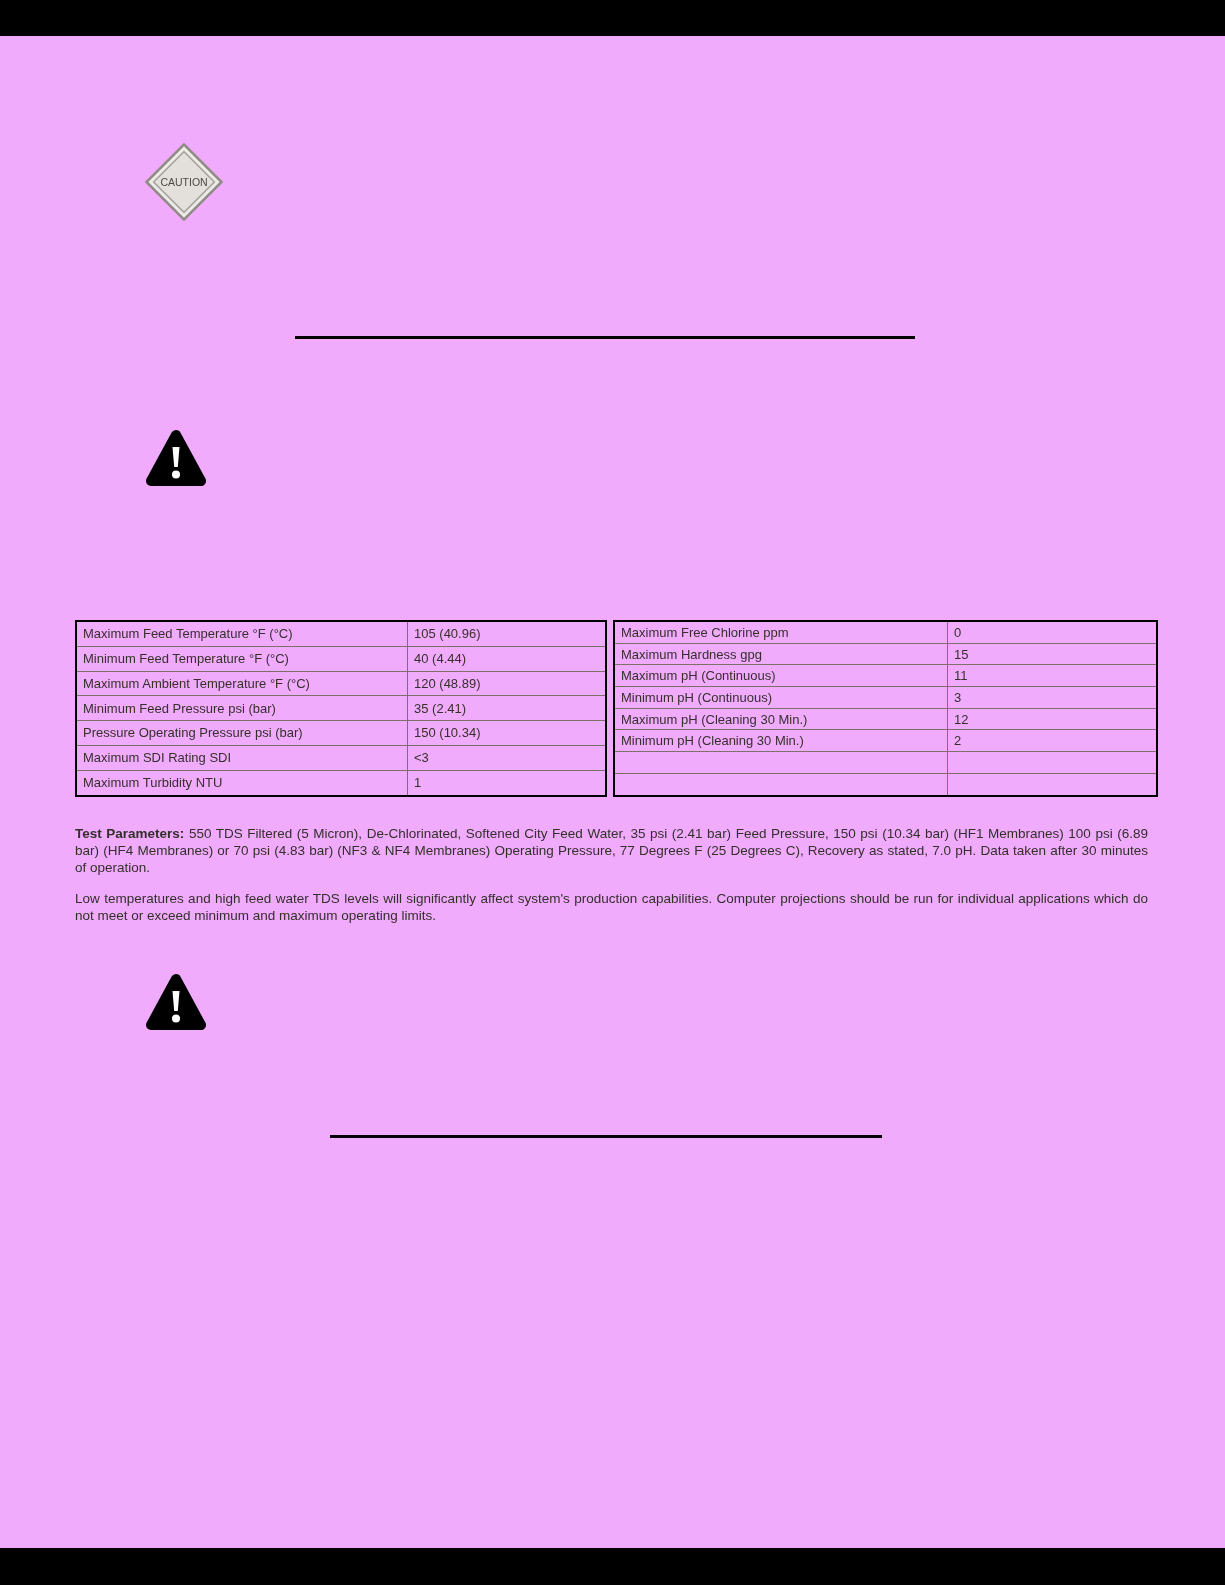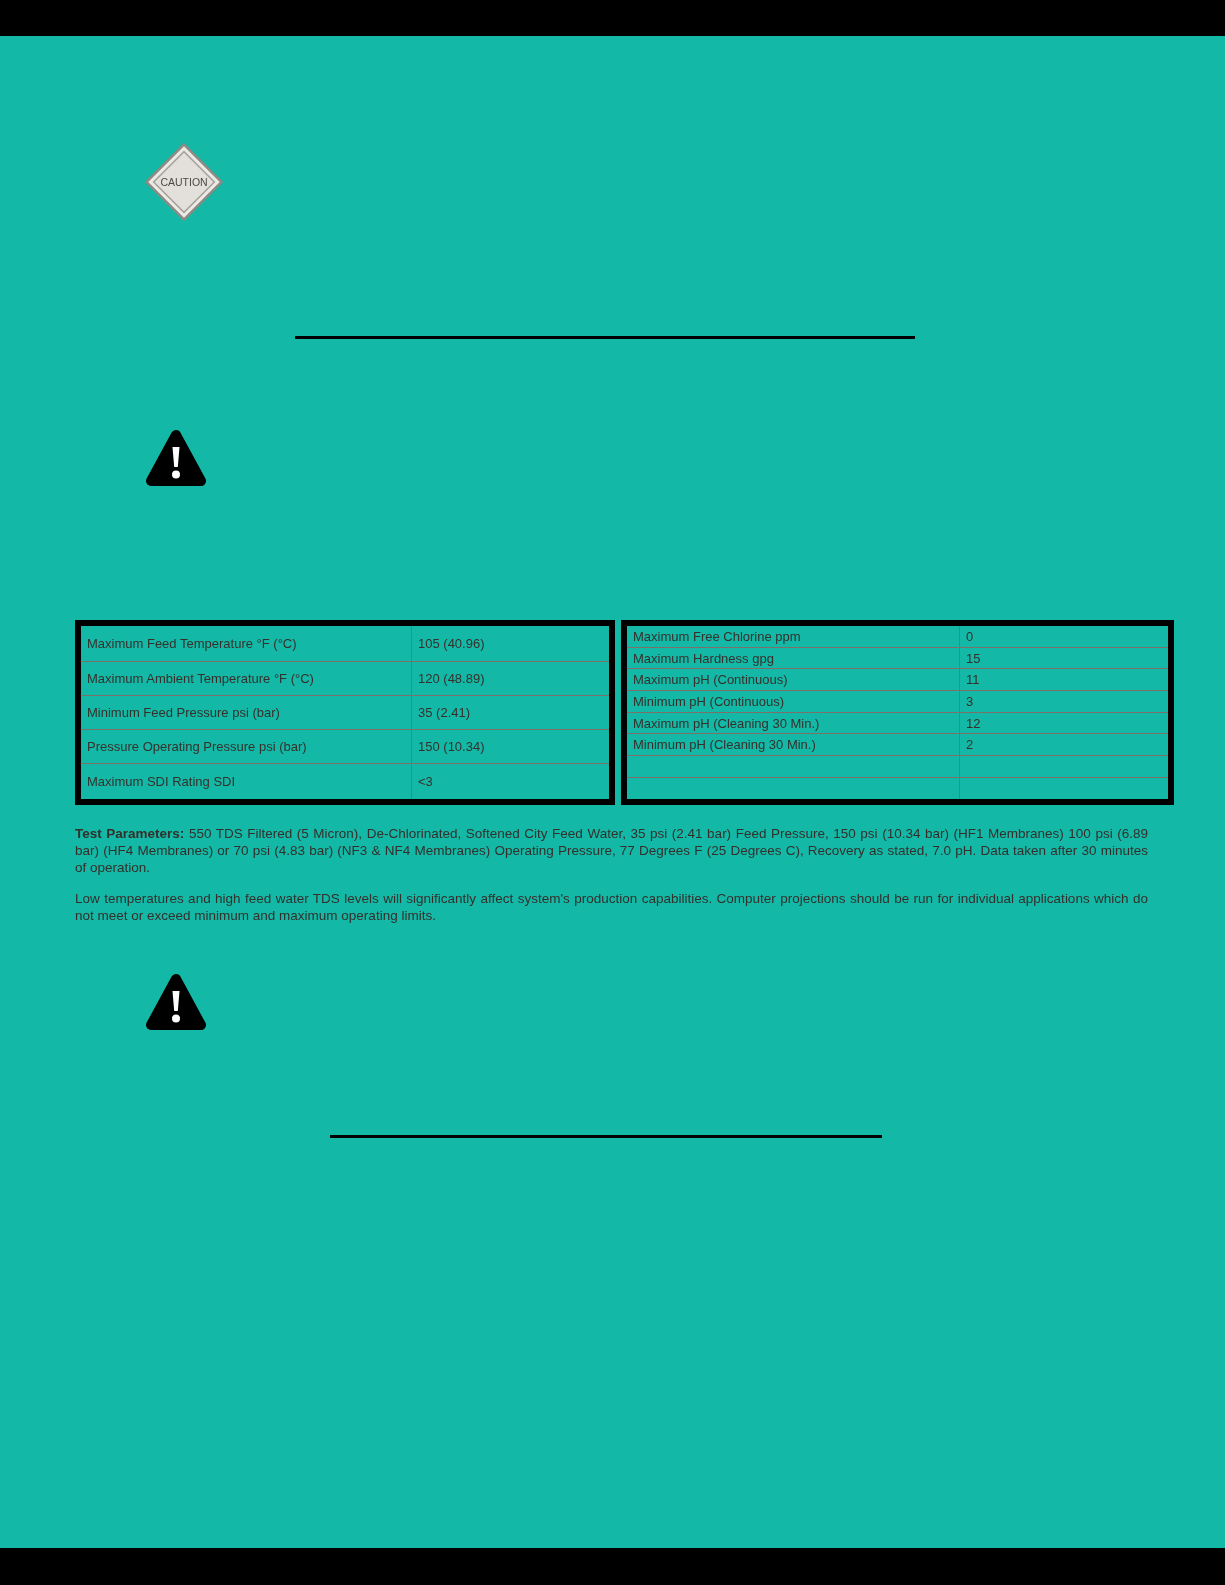--- a/index.html
+++ b/index.html
@@ -5,21 +5,21 @@
   html, body {
     margin: 0;
     padding: 0;
     background: #ffffff;
     font-family: "Liberation Sans", sans-serif;
   }
   .page {
     position: relative;
     width: 1225px;
     height: 1585px;
-    background: #14b8a6;
+    background: #f0abfc;
     overflow: hidden;
   }
   .black-bar {
     position: absolute;
     left: 0;
     width: 1225px;
     height: 36px;
     background: #000000;
   }
   .top-bar { top: 0; }
@@ -53,21 +53,21 @@
     left: 75px;
     top: 620px;
     width: 1073px;
     display: flex;
   }
   table.spec-table {
     border-collapse: collapse;
     table-layout: fixed;
     font-size: 13px;
     color: #36302b;
-    border: 6px solid #000000;
+    border: 2px solid #000000;
   }
   table.left-table { width: 527px; }
   table.right-table { width: 540px; margin-left: 6px; }
   table.spec-table td {
     border: 1px solid #7d7068;
     height: 20.7px;
     padding: 0 6px;
     overflow: hidden;
     white-space: nowrap;
   }
@@ -117,34 +117,42 @@
   </div>
 
   <div class="tables-wrap">
     <table class="spec-table left-table">
       <tbody id="left-table-body">
           <tr>
             <td class="label-cell">Maximum Feed Temperature °F (°C)</td>
             <td class="value-cell">105 (40.96)</td>
           </tr>
           <tr>
+            <td class="label-cell">Minimum Feed Temperature °F (°C)</td>
+            <td class="value-cell">40 (4.44)</td>
+          </tr>
+          <tr>
             <td class="label-cell">Maximum Ambient Temperature °F (°C)</td>
             <td class="value-cell">120 (48.89)</td>
           </tr>
           <tr>
             <td class="label-cell">Minimum Feed Pressure psi (bar)</td>
             <td class="value-cell">35 (2.41)</td>
           </tr>
           <tr>
             <td class="label-cell">Pressure Operating Pressure psi (bar)</td>
             <td class="value-cell">150 (10.34)</td>
           </tr>
           <tr>
             <td class="label-cell">Maximum SDI Rating SDI</td>
             <td class="value-cell">&lt;3</td>
+          </tr>
+          <tr>
+            <td class="label-cell">Maximum Turbidity NTU</td>
+            <td class="value-cell">1</td>
           </tr>
         </tbody>
     </table>
     <table class="spec-table right-table">
       <tbody id="right-table-body">
           <tr>
             <td class="label-cell">Maximum Free Chlorine ppm</td>
             <td class="value-cell">0</td>
           </tr>
           <tr>

